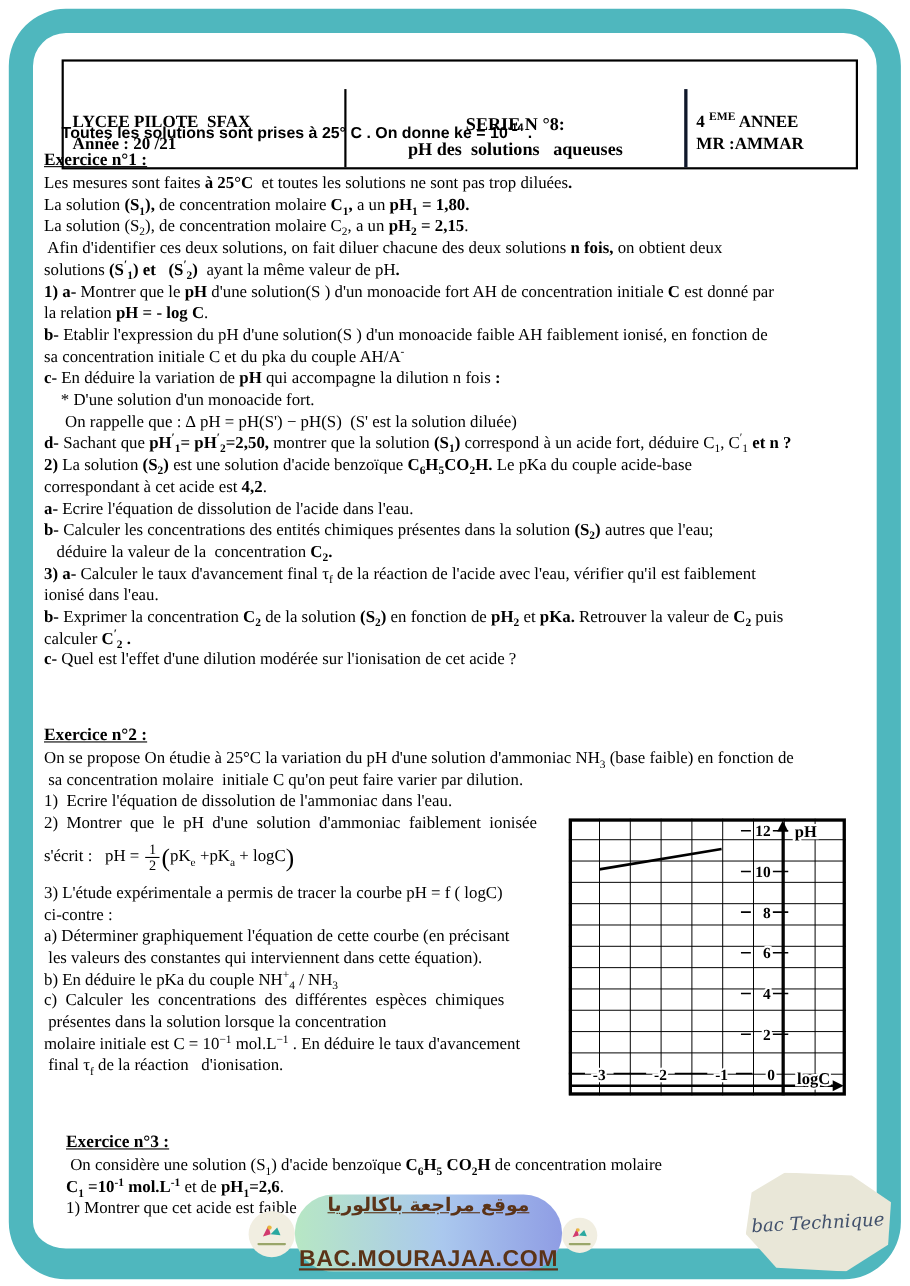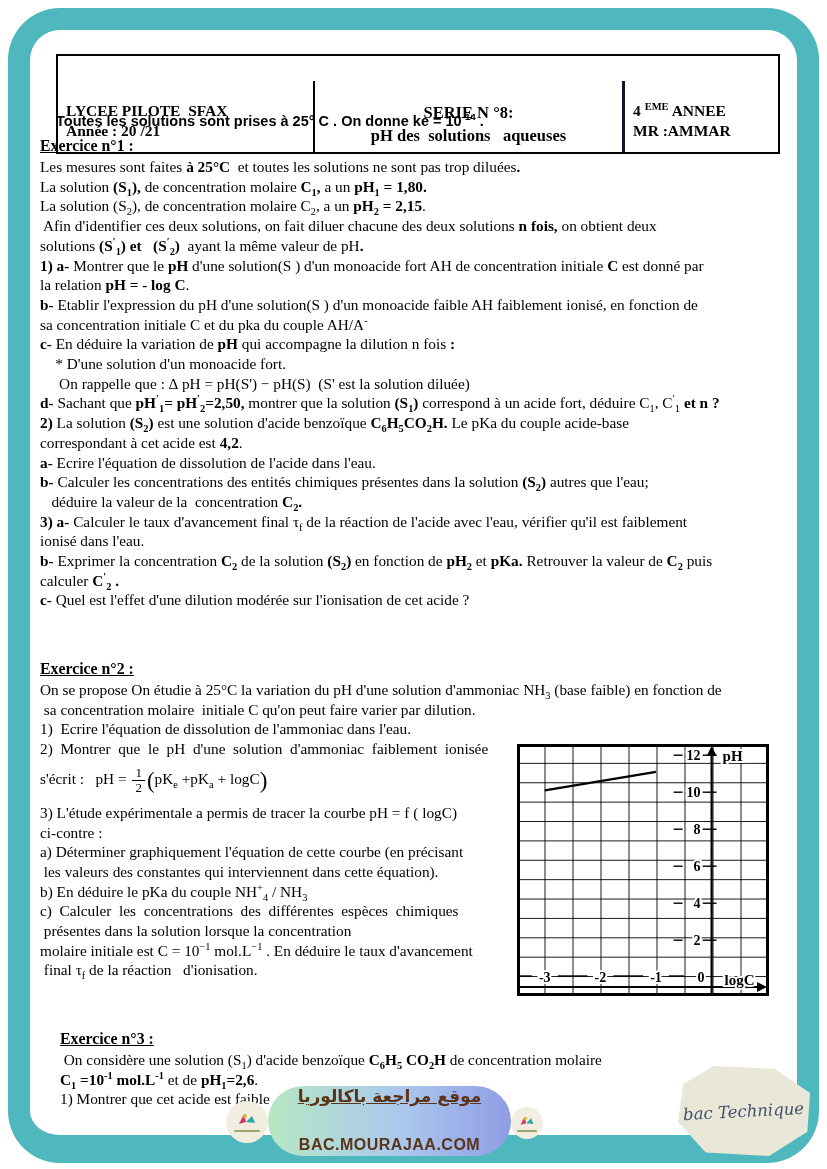--- a/index.html
+++ b/index.html
@@ -35,22 +35,22 @@
 
   
   .graph-wrap{position:absolute;left:517px;top:744px;width:252px;height:252px;background:#fff;z-index:2;}
 
   
   .pill{position:absolute;left:268px;top:1086px;width:243px;height:70px;border-radius:35px;z-index:5;
         background:linear-gradient(90deg,#b7e7c4,#aac8ee 55%,#8f9de4);
         display:flex;flex-direction:column;align-items:center;justify-content:center;text-decoration:none;gap:24px;}
   .pill .ar{font-family:"DejaVu Sans",sans-serif;font-weight:bold;font-size:17px;color:#5b3317;
             text-decoration:underline;direction:rtl;line-height:24px;}
-  .pill .url{font-family:"Liberation Sans",sans-serif;font-weight:bold;font-size:16px;color:#5b3317;
-             letter-spacing:.5px;line-height:26px;}
+  .pill .url{font-family:"Liberation Sans",sans-serif;font-weight:bold;font-size:21px;color:#5b3317;
+             text-decoration:underline;letter-spacing:.5px;line-height:26px;}
   .logo-circle{position:absolute;border-radius:50%;background:#f1eee1;z-index:4;
                display:flex;flex-direction:column;align-items:center;justify-content:center;}
   .logo-left{left:226px;top:1101px;width:42px;height:42px;}
   .logo-right{left:511px;top:1107px;width:32px;height:32px;}
   .logo-sub{width:60%;height:2px;background:#9aa66a;margin-top:2px;border-radius:1px;}
   .badge{position:absolute;left:678px;top:1066px;width:132px;height:90px;background:#e9e7d8;z-index:6;
          clip-path:polygon(27% 0%,73% 3%,100% 30%,98% 73%,69% 100%,21% 96%,0% 62%,4% 20%);
          display:flex;align-items:center;justify-content:center;}
   .badge span{font-family:"DejaVu Serif",serif;font-style:italic;color:#41506b;font-size:16.5px;
               transform:rotate(-3deg);white-space:pre;}

